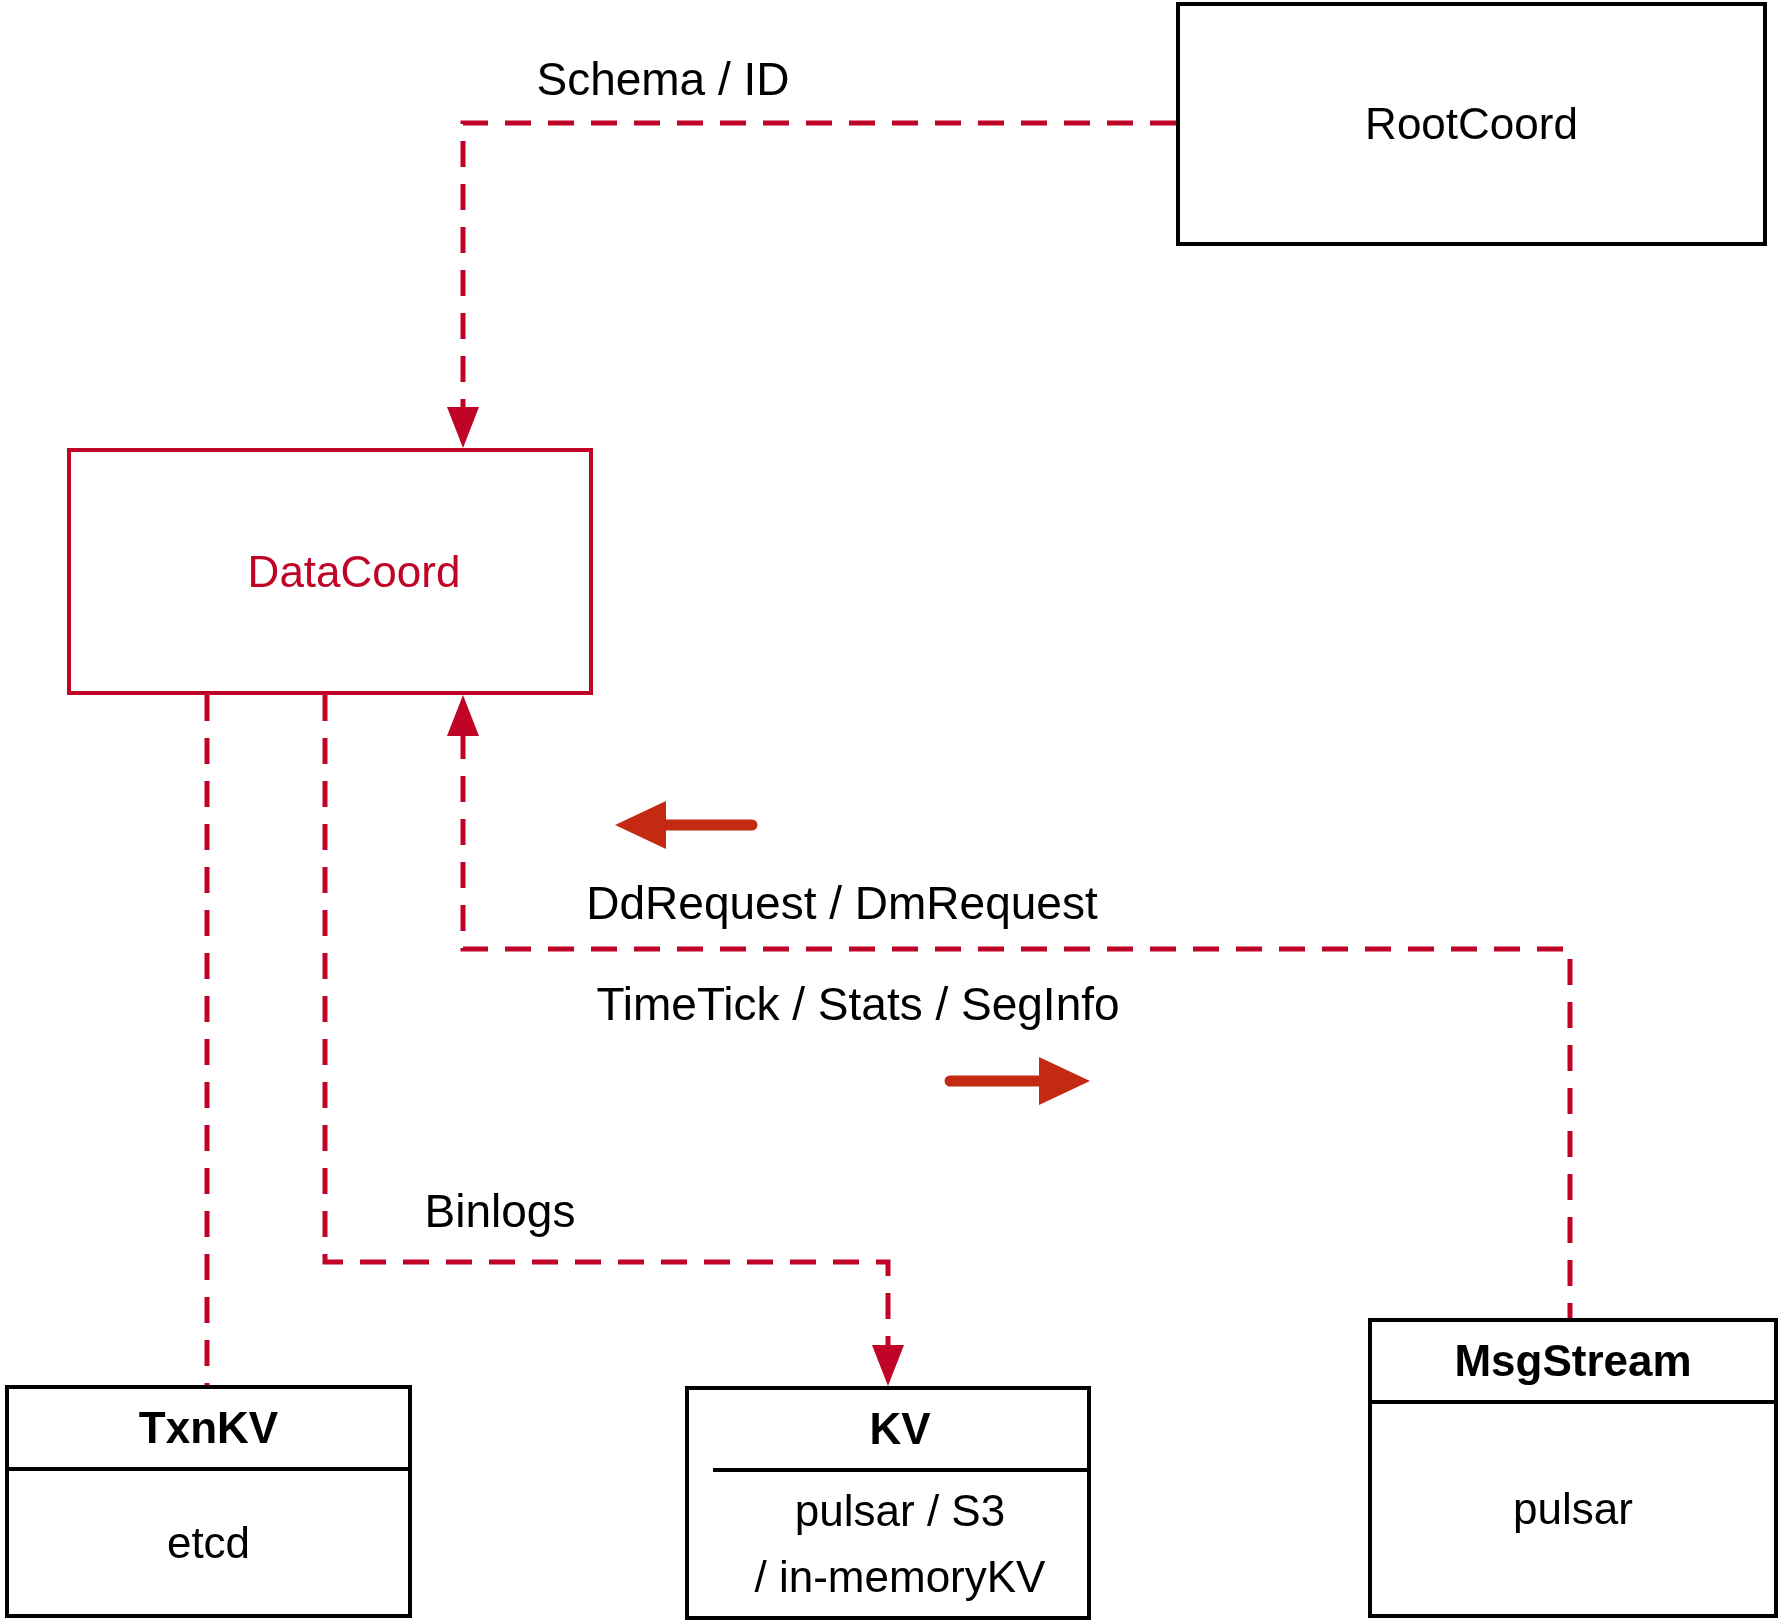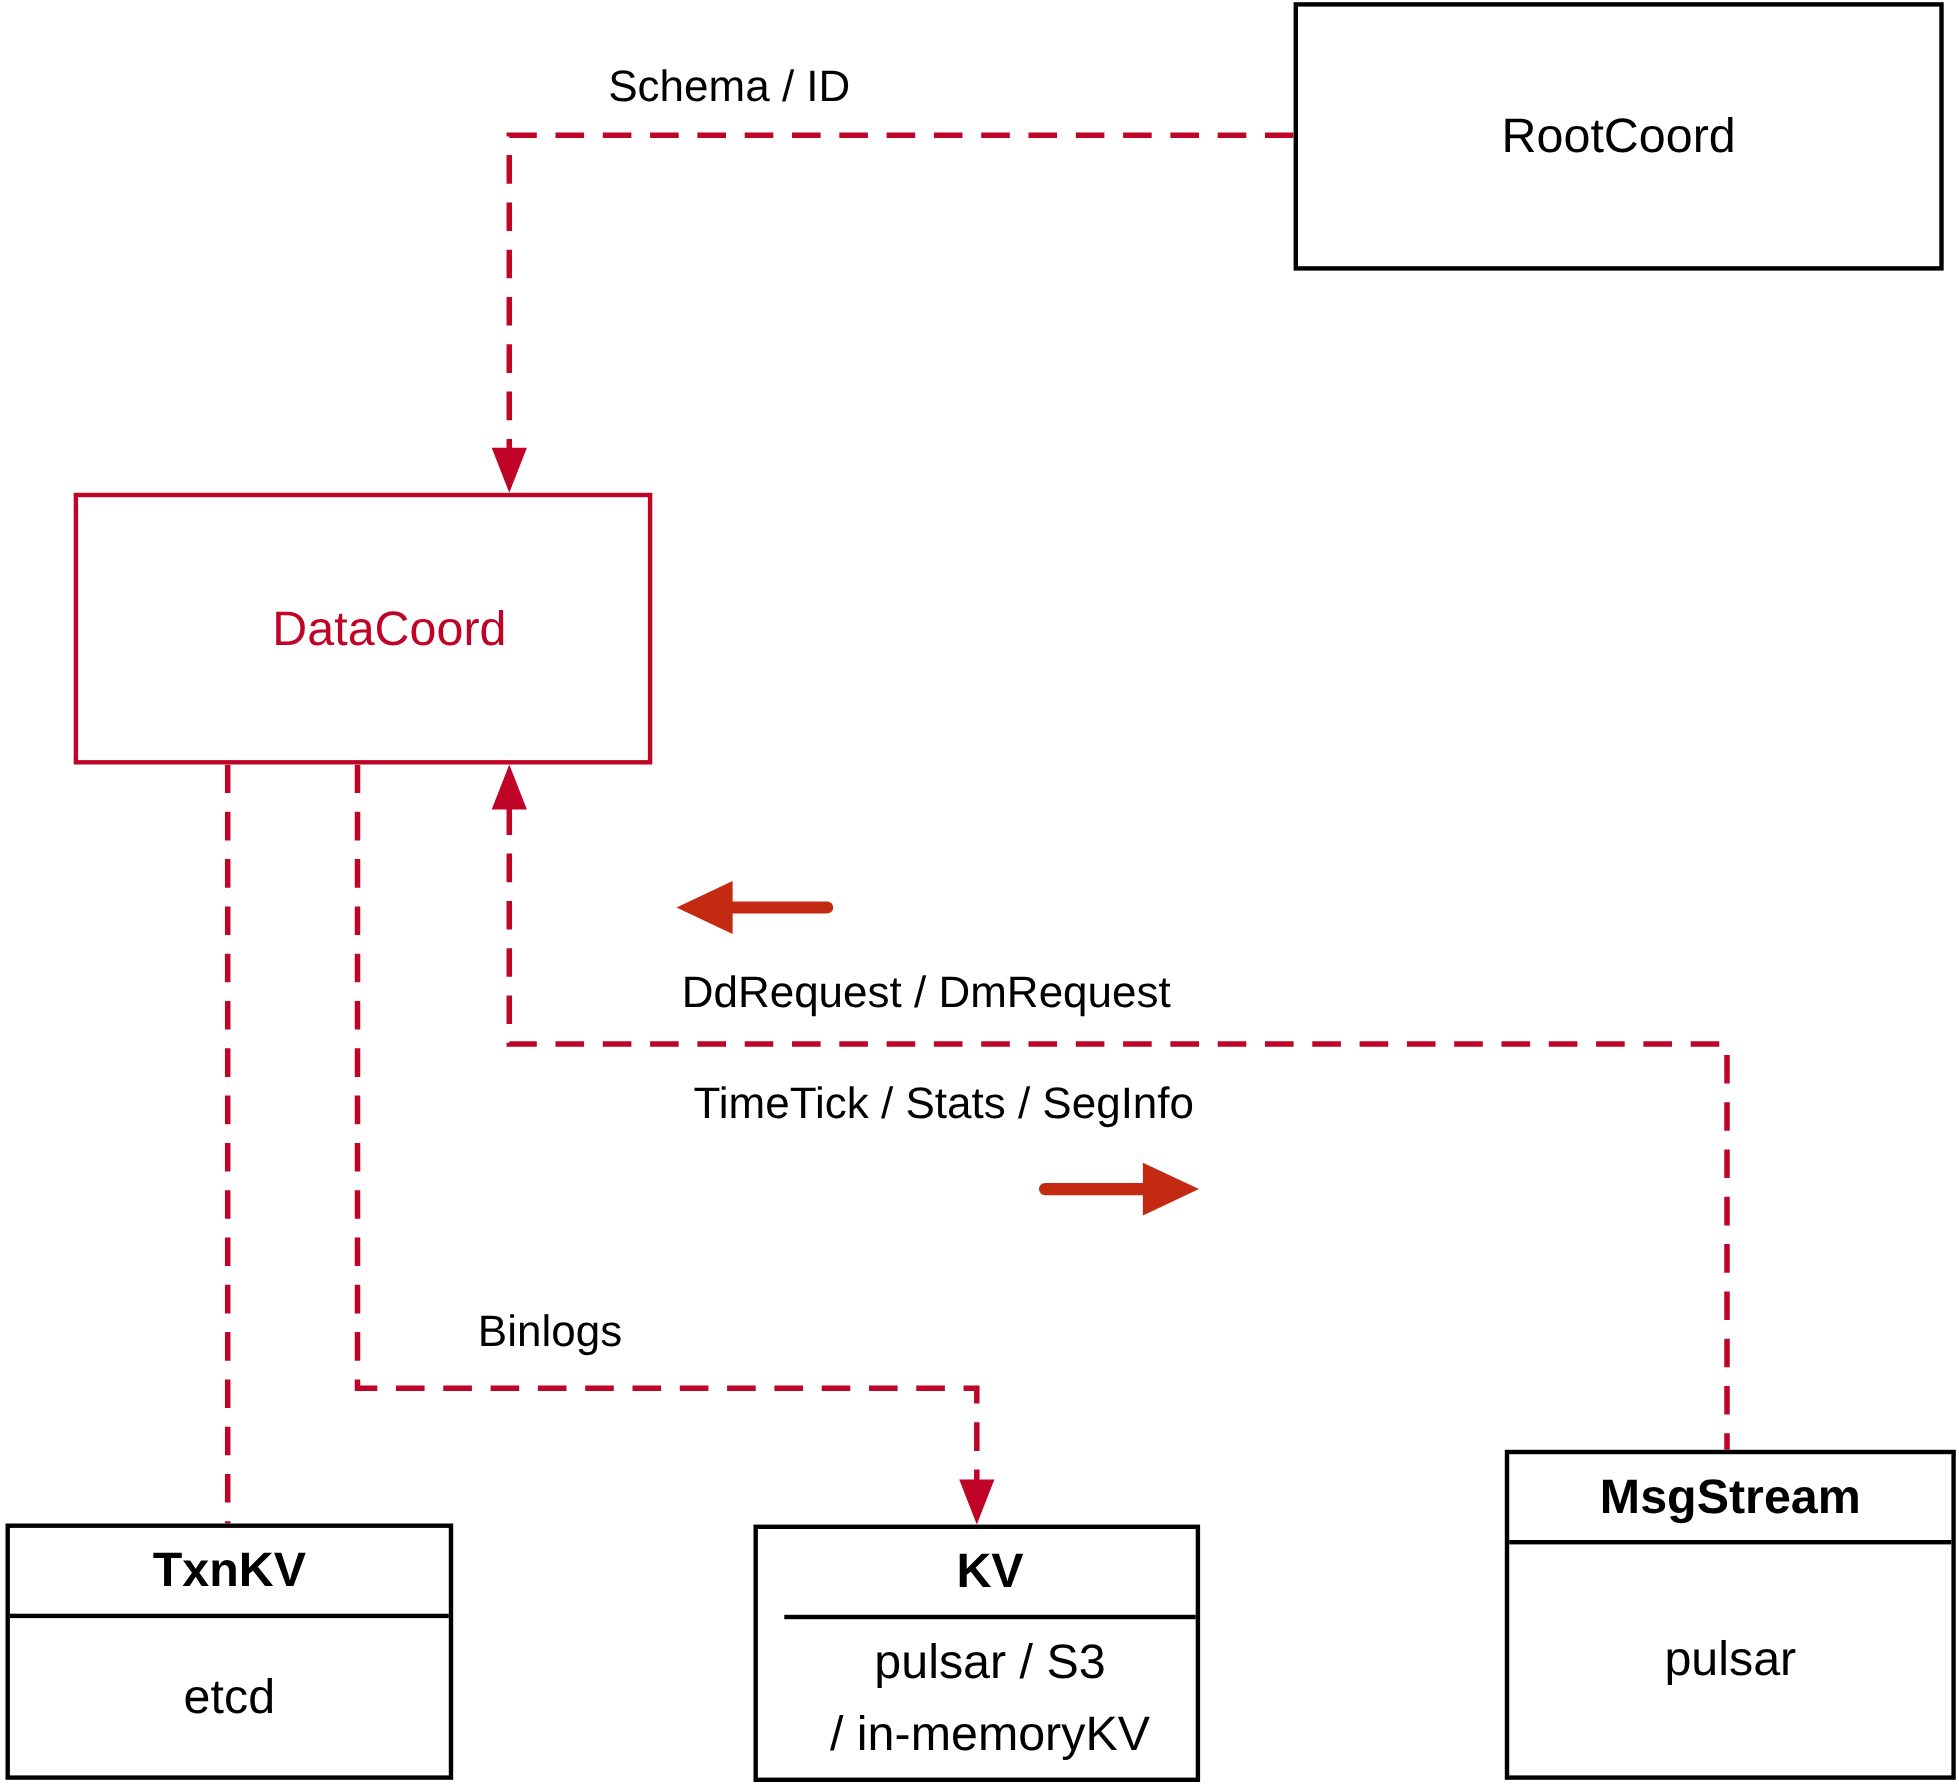--- a/index.html
+++ b/index.html
@@ -55,21 +55,21 @@
   }
   .table-node .body{
     flex:1;
     display:flex;flex-direction:column;align-items:center;justify-content:center;
     font-size:44px;line-height:1.5;
     text-align:center;
   }
   .edge-label{
     position:absolute;
     transform:translate(-50%,-50%);
-    font-size:40px;
+    font-size:46px;
     white-space:nowrap;
   }
 </style>
 </head>
 <body>
 
 <div class="canvas">
 
   <svg class="wires" viewBox="0 0 1781 1624">
 

